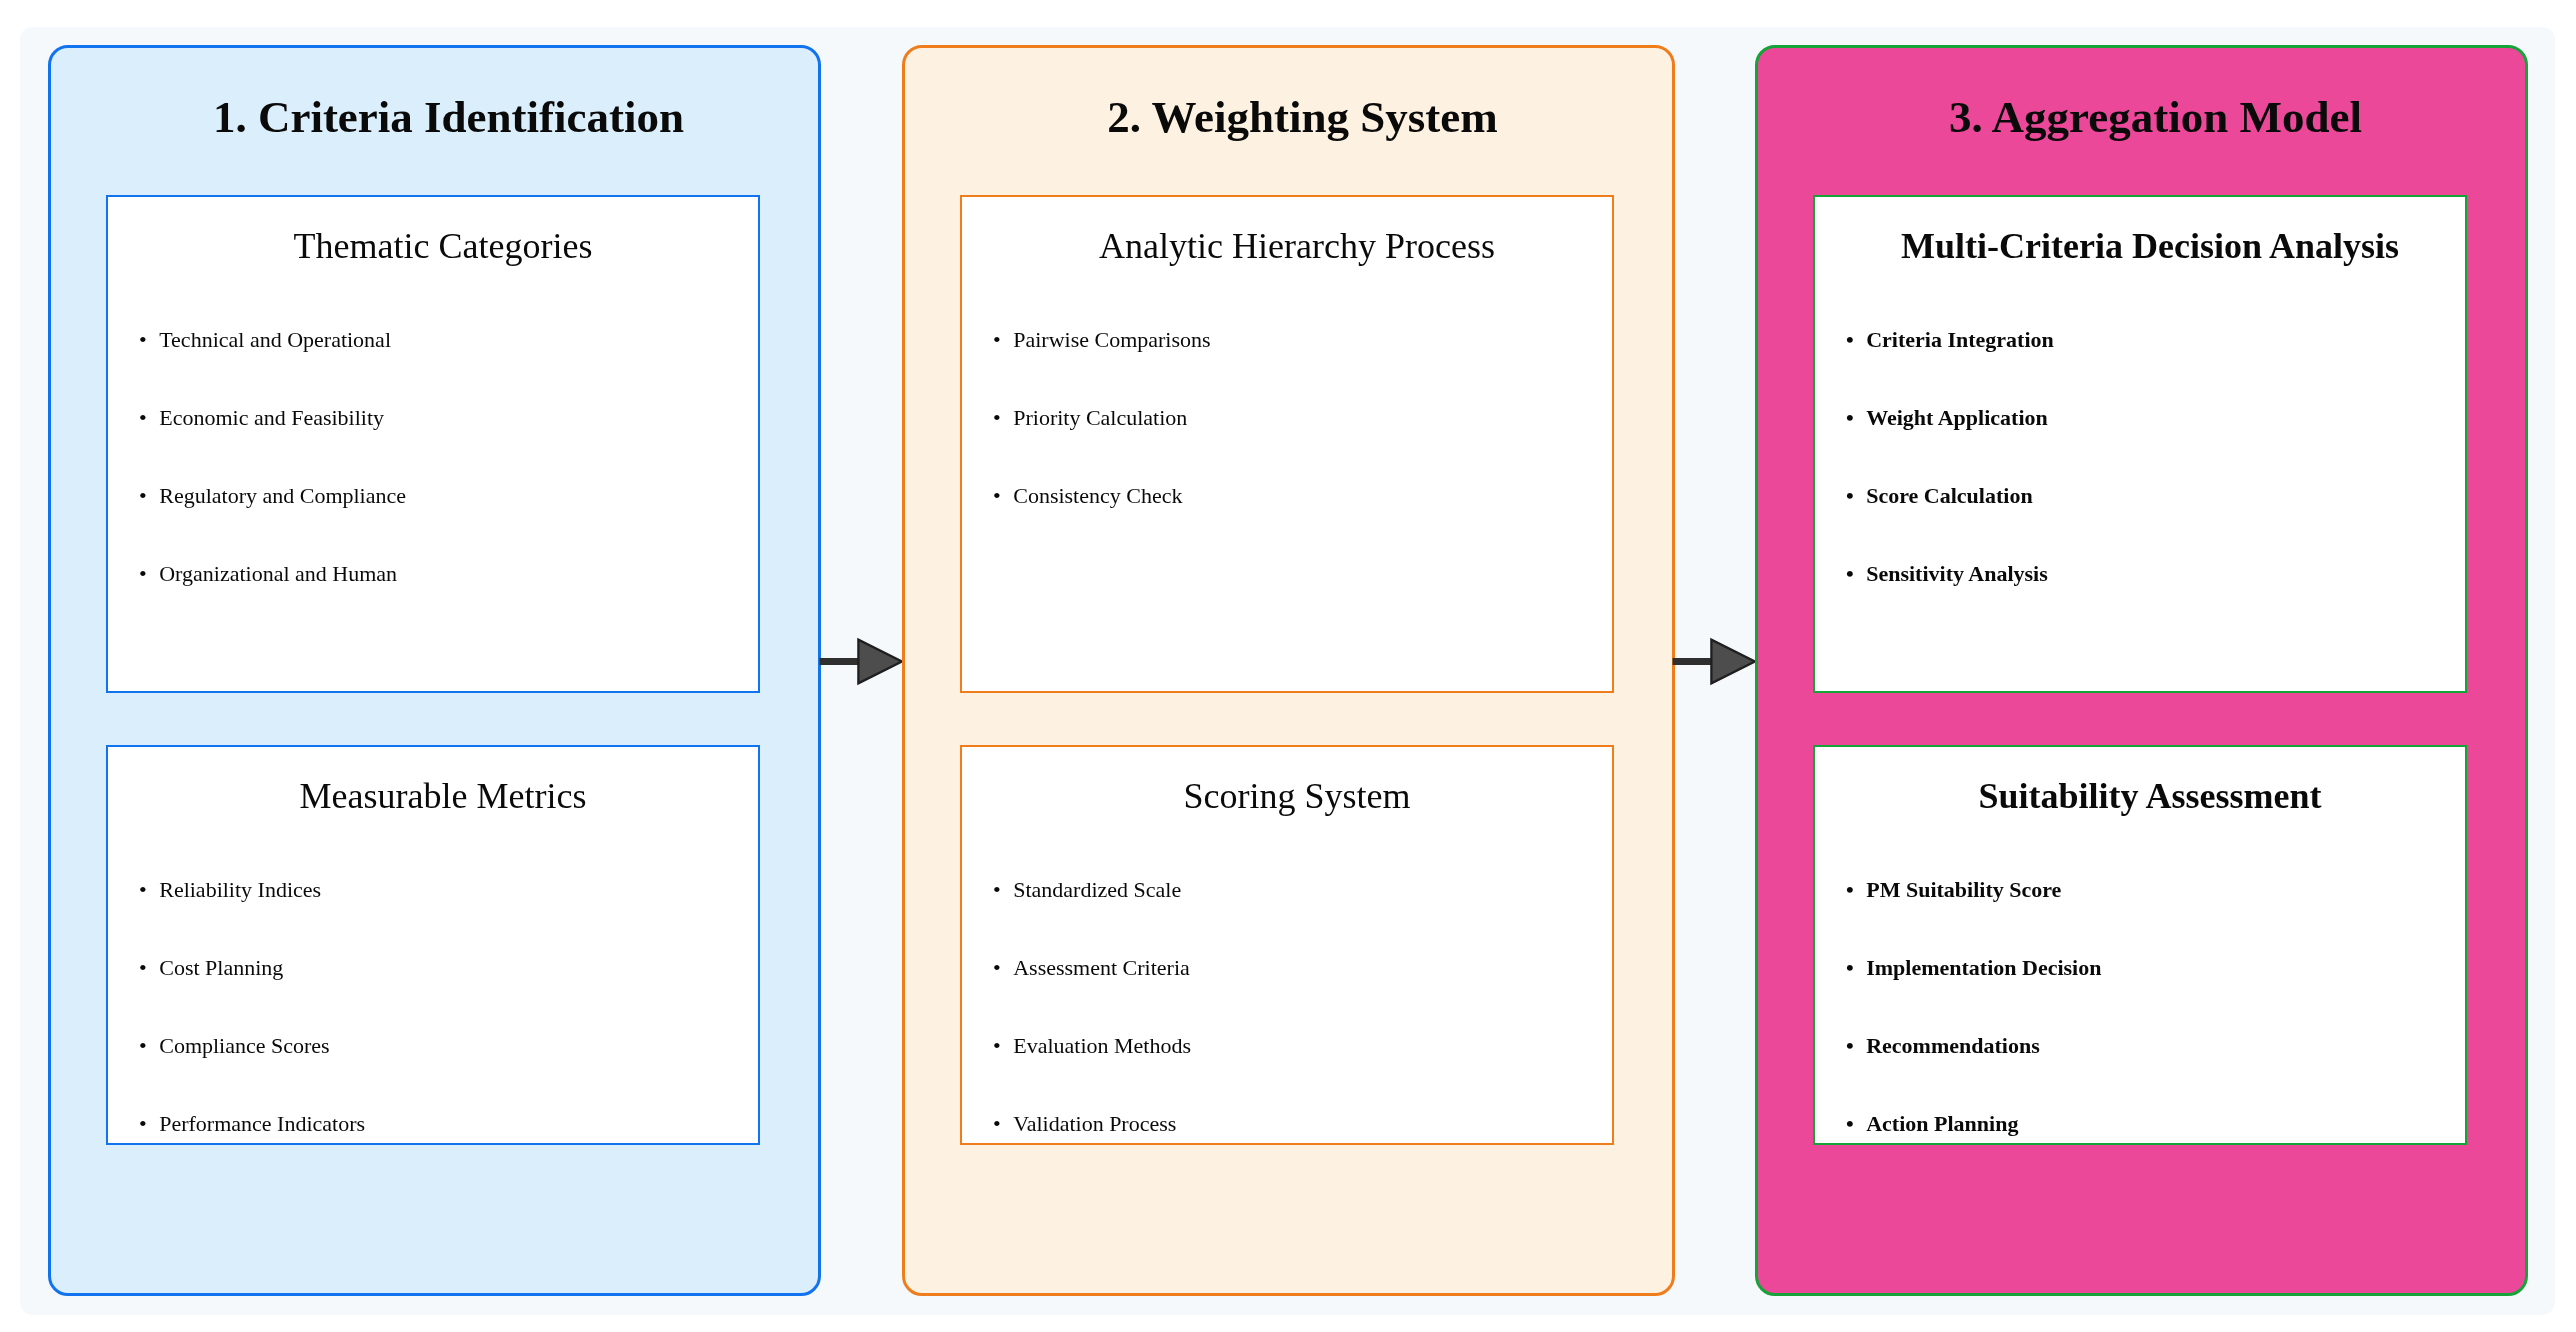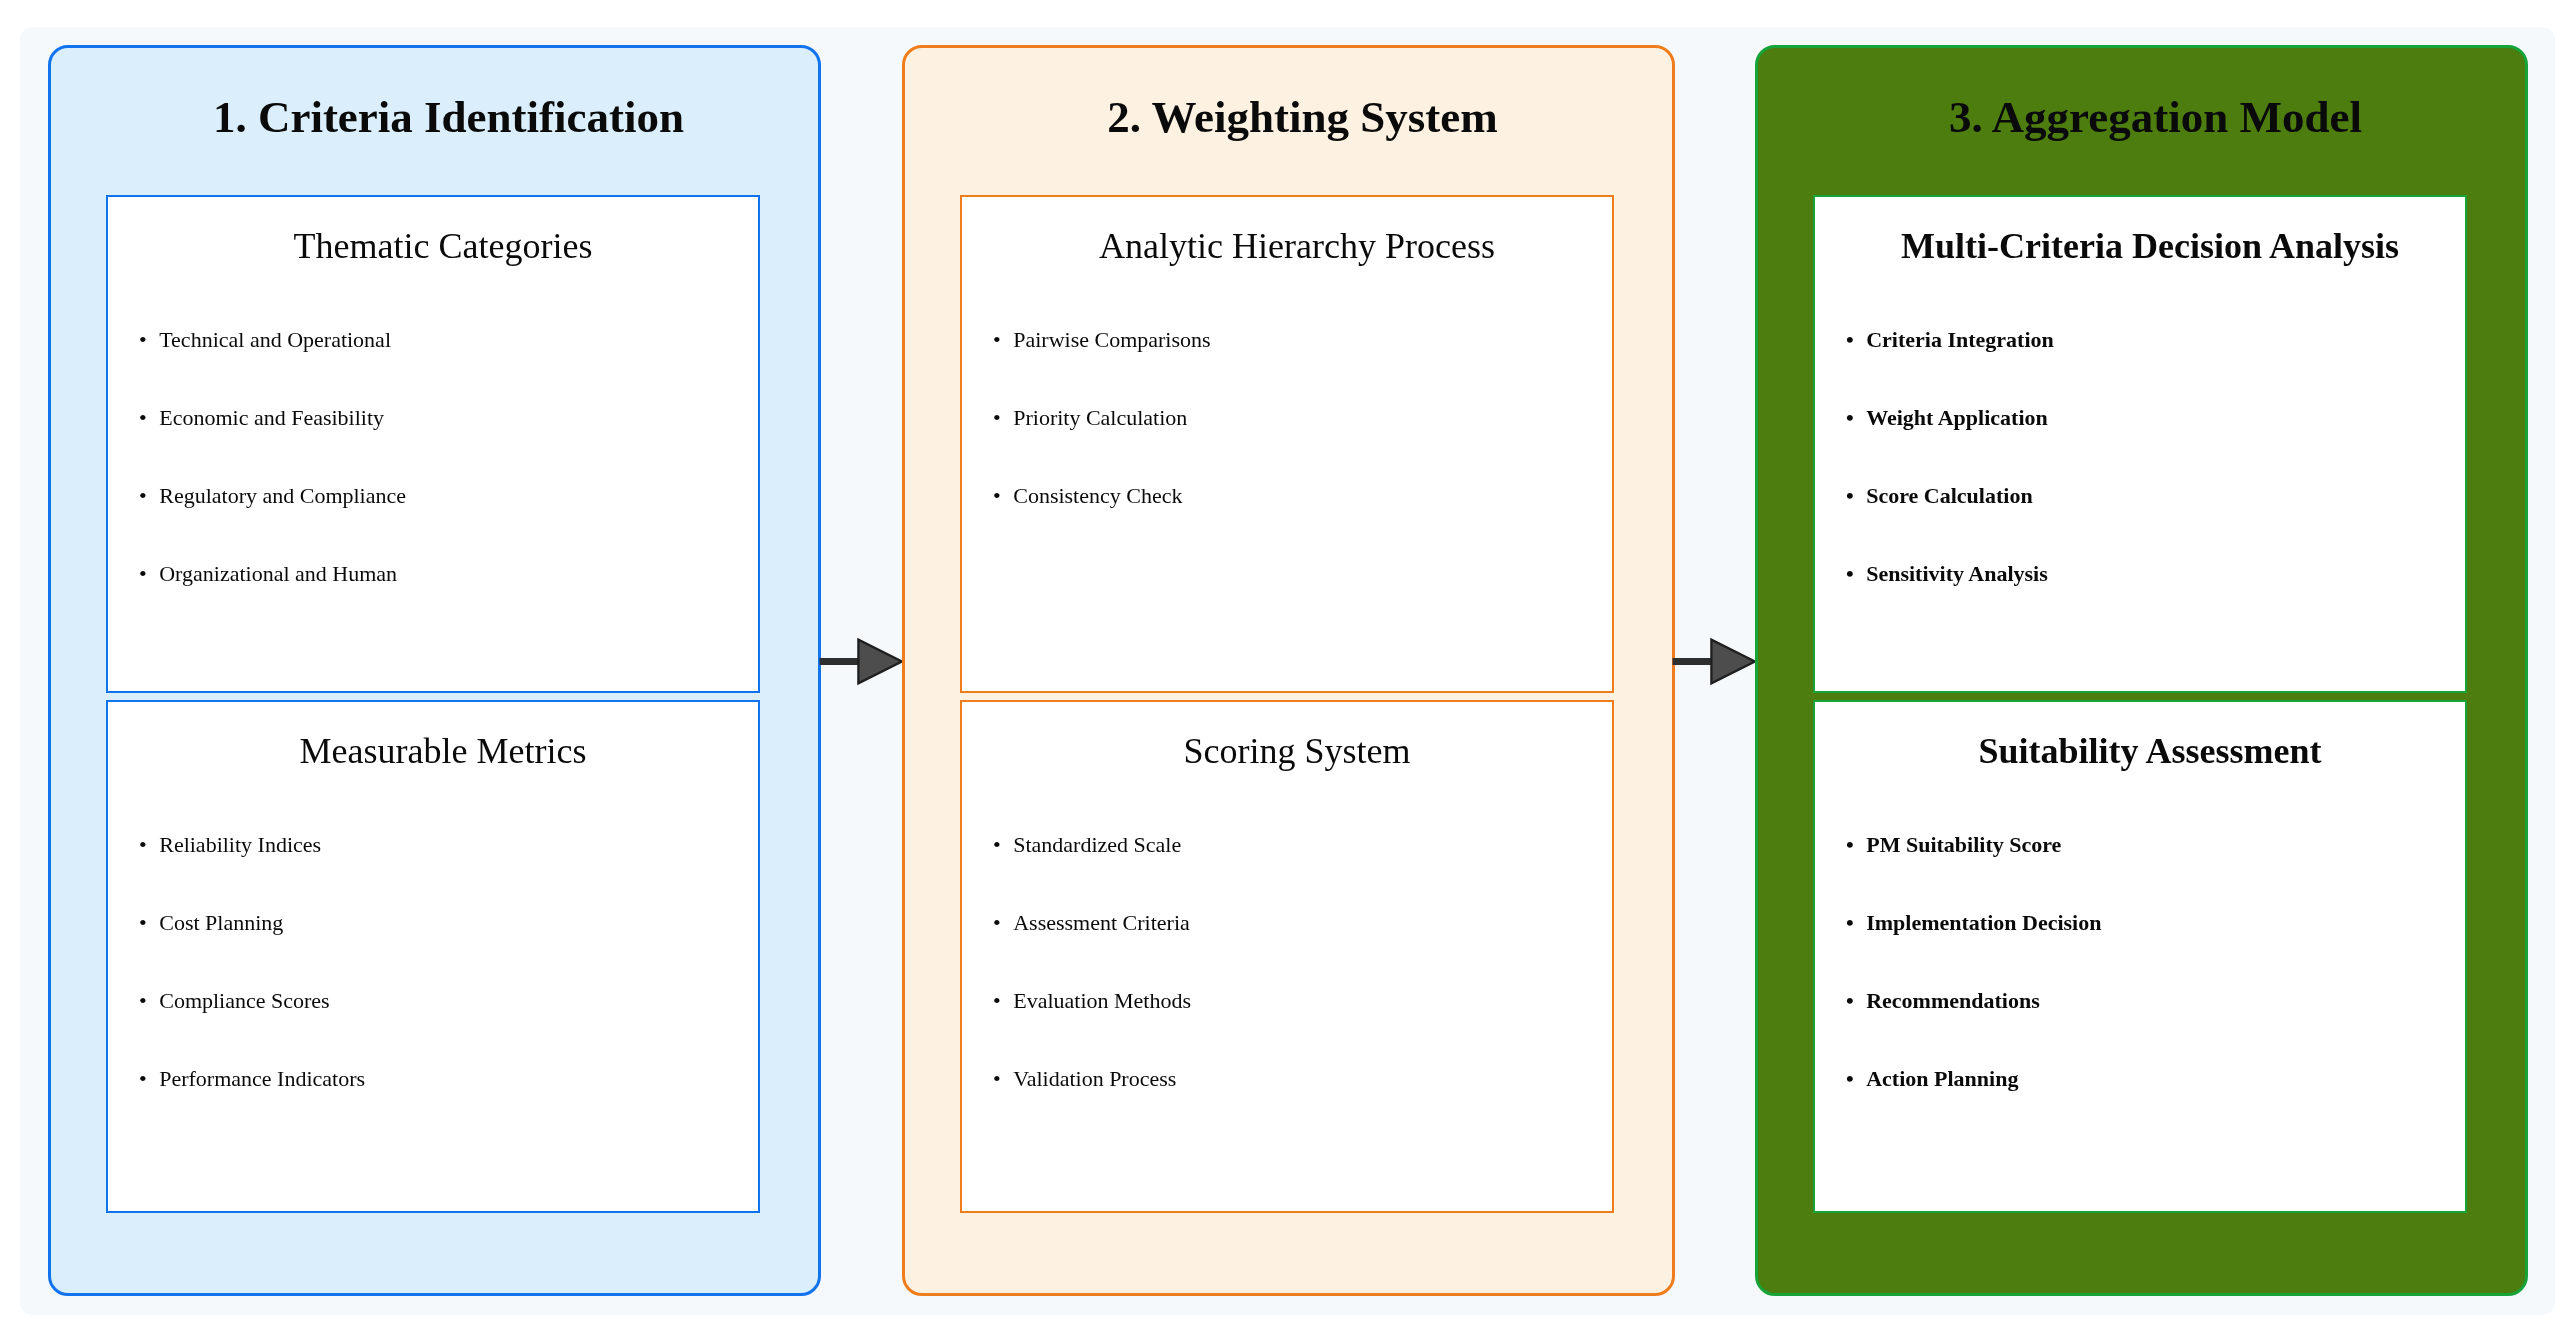--- a/index.html
+++ b/index.html
@@ -24,42 +24,42 @@
     position: absolute;
     top: 45px;
     width: 773px;
     height: 1251px;
     border-radius: 20px;
     border: 3.9px solid #000;
     box-sizing: border-box;
   }
   .col-1 { left: 48px;   background: #dbeefb; border-color: #1273ef; }
   .col-2 { left: 902px; background: #fdf2e2; border-color: #ef7d1c; }
-  .col-3 { left: 1755px; background: #4d7c0f; border-color: #16a338; }
+  .col-3 { left: 1755px; background: #ec4899; border-color: #16a338; }
 
   .col-title {
     margin-top: 42px;
     text-align: center;
     font-size: 45px;
     line-height: 55px;
     font-weight: bold;
     white-space: nowrap;
     padding-left: 28px;
   }
 
   .panel {
     position: absolute;
     left: 55px;
     width: 654px;
     background: #ffffff;
     border: 2.3px solid #000;
     box-sizing: border-box;
   }
   .panel-1 { top: 147px; height: 498px; }
-  .panel-2 { top: 652px; height: 513px; }
+  .panel-2 { top: 697px; height: 400px; }
   .col-1 .panel { border-color: #1273ef; }
   .col-2 .panel { border-color: #ef7d1c; }
   .col-3 .panel { border-color: #16a338; font-weight: bold; }
 
   .panel-title {
     margin-top: 26.5px;
     text-align: center;
     font-size: 36px;
     line-height: 45px;
     white-space: nowrap;

